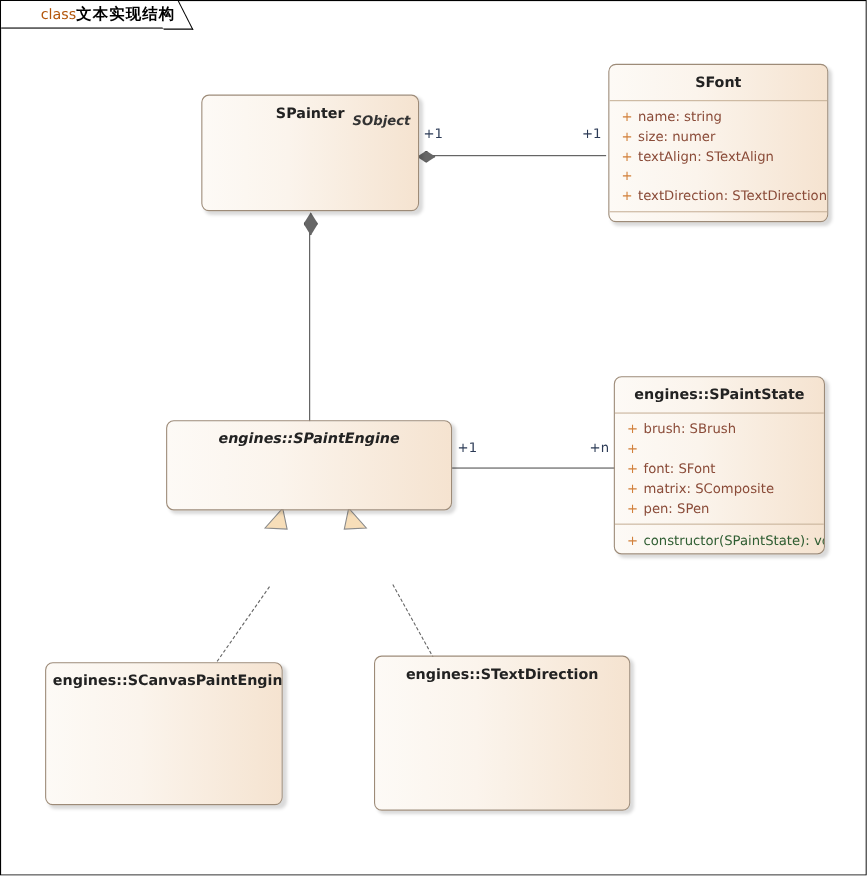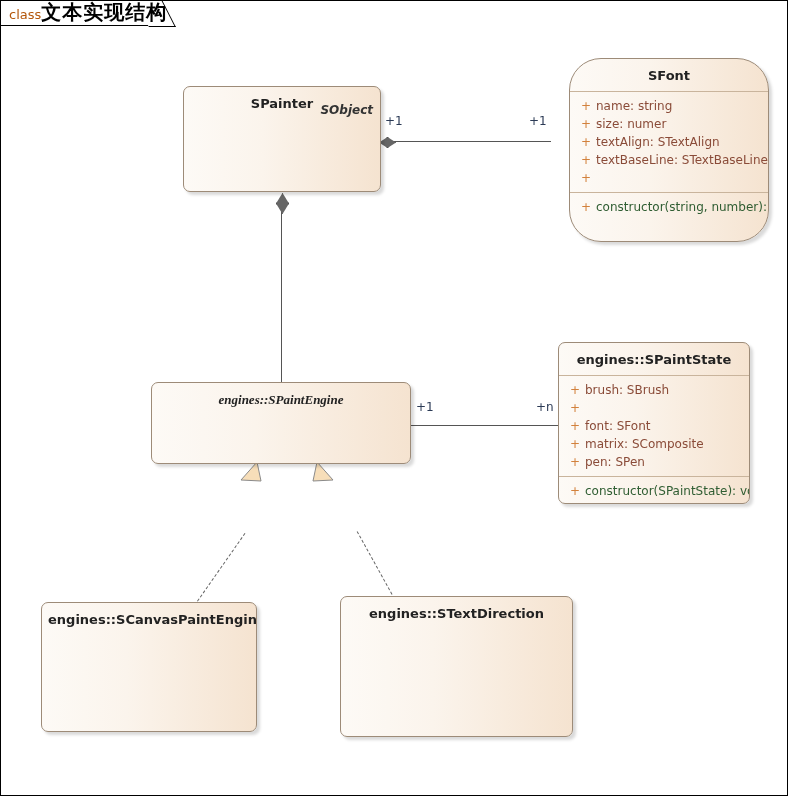--- a/index.html
+++ b/index.html
@@ -49,25 +49,26 @@
     top: 4px;
     font-size: 13px;
     line-height: 17px;
     white-space: nowrap;
     z-index: 3;
   }
   .kw-class {
     color: #b3560b;
     font-family: "DejaVu Sans", "Liberation Sans", sans-serif;
     font-size: 13px;
+    margin-left: 28px;
   }
   .title-cn {
     color: #000000;
     font-weight: bold;
-    font-size: 20px;
+    font-size: 14px;
     letter-spacing: 1px;
     font-family: Liberation Mono, monospace;
   }
 
   
   .uml-class {
     position: absolute;
     box-sizing: border-box;
     border: 1px solid #9d8b78;
     border-radius: 7px;
@@ -78,21 +79,20 @@
   .uml-class .class-title {
     text-align: center;
     font-weight: bold;
     font-size: 13px;
     color: #222222;
     padding: 9px 6px 8px 6px;
     position: relative;
   }
   .uml-class.abstract .class-title {
     font-style: italic;
-    font-family: Liberation Serif, serif;
   }
   .stereo-label {
     position: absolute;
     right: 7px;
     top: 16px;
     font-style: italic;
     font-weight: bold;
     font-size: 12px;
     color: #333333;
   }
@@ -192,44 +192,44 @@
     <polygon points="8,0 24,18 4,19" fill="#f7deb9" stroke="#8a8a8a" stroke-width="1"></polygon>
   </svg>
 
   <div class="uml-class" style="left:182px; top:85px; width:198px; height:106px;">
     <div class="class-title">
       <span class="stereo-label">SObject</span>
       <span>SPainter</span>
     </div>
   </div>
 
-  <div class="uml-class" style="left:568px; top:57px; width:200px; height:184px;border-radius:32px;">
+  <div class="uml-class" style="left:552px; top:57px; width:200px; height:144px;">
     <div class="class-title">
       <span>SFont</span>
     </div>
     <div class="divider"></div>
     <div class="members">
       <div class="member-row">
         <span class="vis">+</span>
         <span class="attr-text">name: string</span>
       </div>
       <div class="member-row">
         <span class="vis">+</span>
         <span class="attr-text">size: numer</span>
       </div>
       <div class="member-row">
         <span class="vis">+</span>
         <span class="attr-text">textAlign: STextAlign</span>
       </div>
       <div class="member-row">
         <span class="vis">+</span>
-        <span class="attr-text">textBaseLine: STextBaseLine</span>
-      </div>
-      <div class="member-row">
-        <span class="vis">+</span>
+      </div>
+      <div class="member-row">
+        <span class="vis">+</span>
+        <span class="attr-text">textDirection: STextDirection</span>
       </div>
     </div>
     <div class="divider"></div>
     <div class="members">
       <div class="member-row">
         <span class="vis">+</span>
         <span class="op-text">constructor(string, number): void</span>
       </div>
     </div>
   </div>

